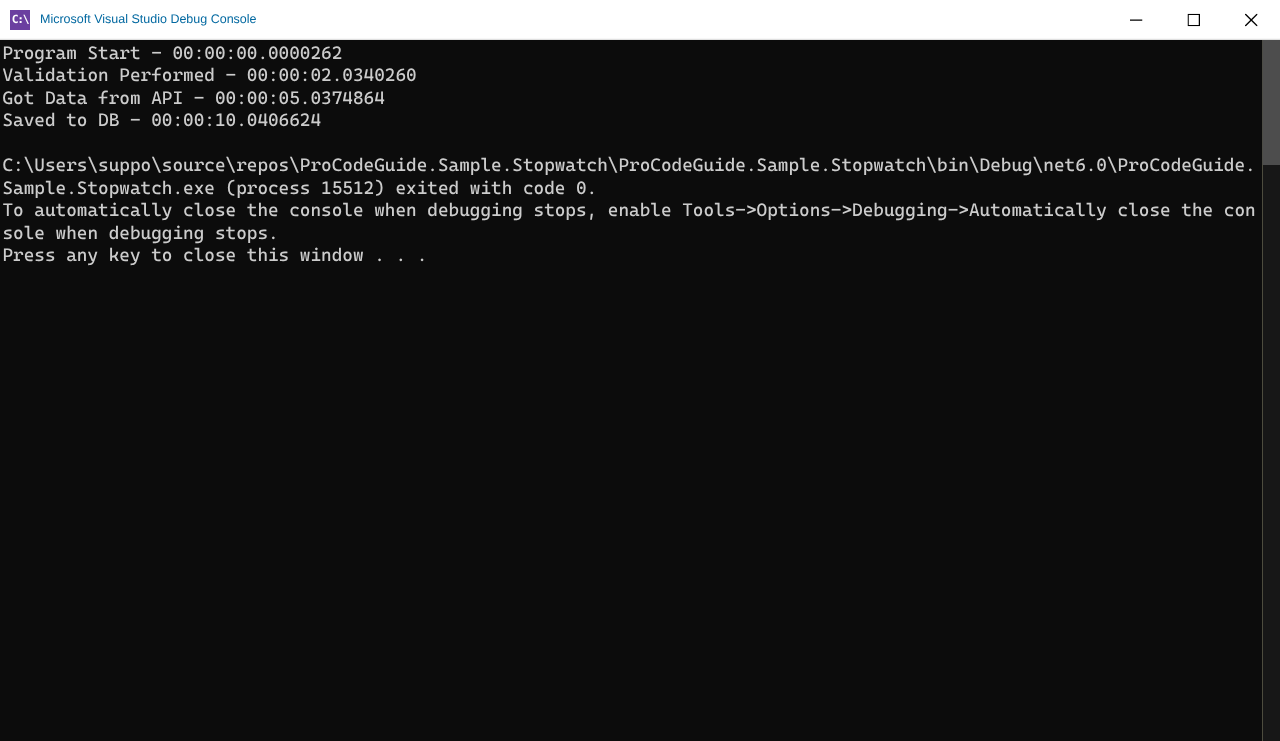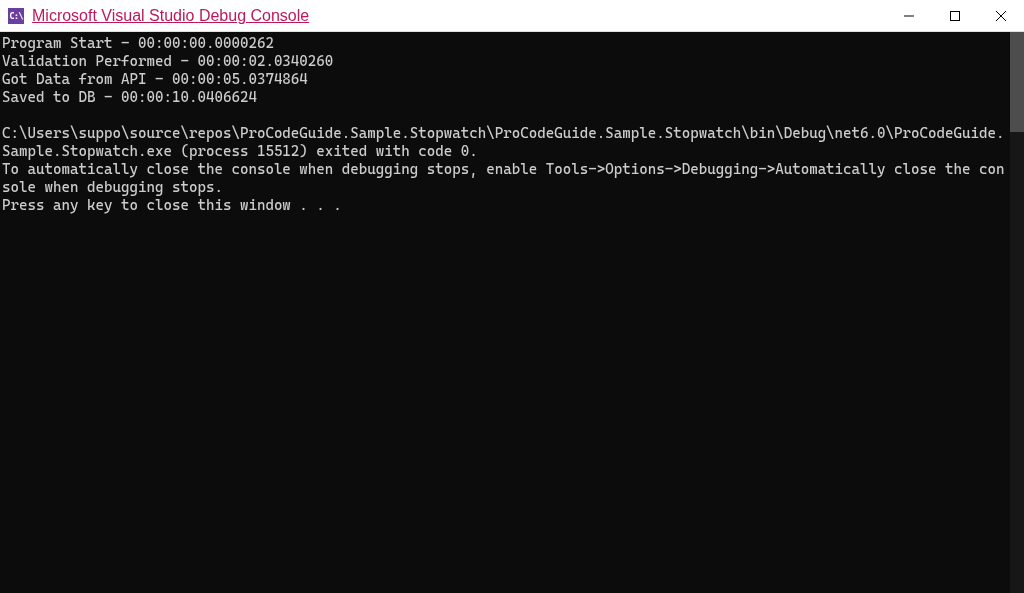--- a/index.html
+++ b/index.html
@@ -33,24 +33,23 @@
       display: inline-flex;
       align-items: center;
       justify-content: center;
       color: #fff;
       font-size: 9px;
       font-weight: bold;
       font-family: Consolas, monospace;
       letter-spacing: -1px;
     }
     .title-text {
-      font-size: 16px;
-      color: #be185d;
+      font-size: 10px;
+      color: #0369a1;
       flex: 1;
-      text-decoration: underline;
     }
     .window-controls {
       display: flex;
       height: 100%;
     }
     .win-btn {
       width: 46px;
       height: 100%;
       display: flex;
       align-items: center;

